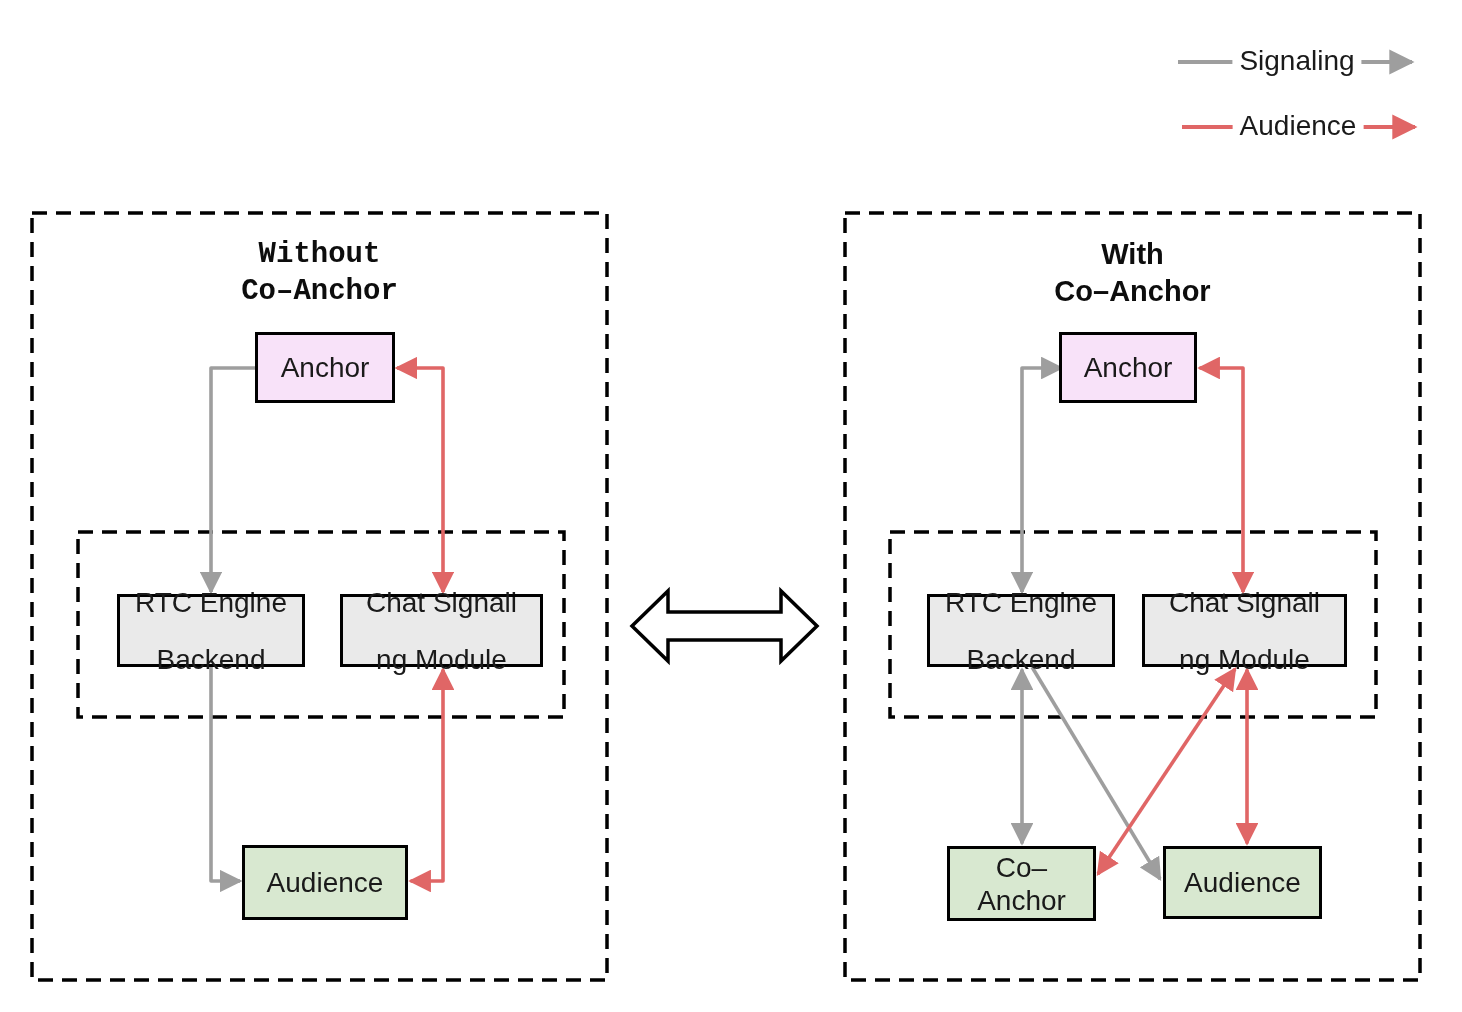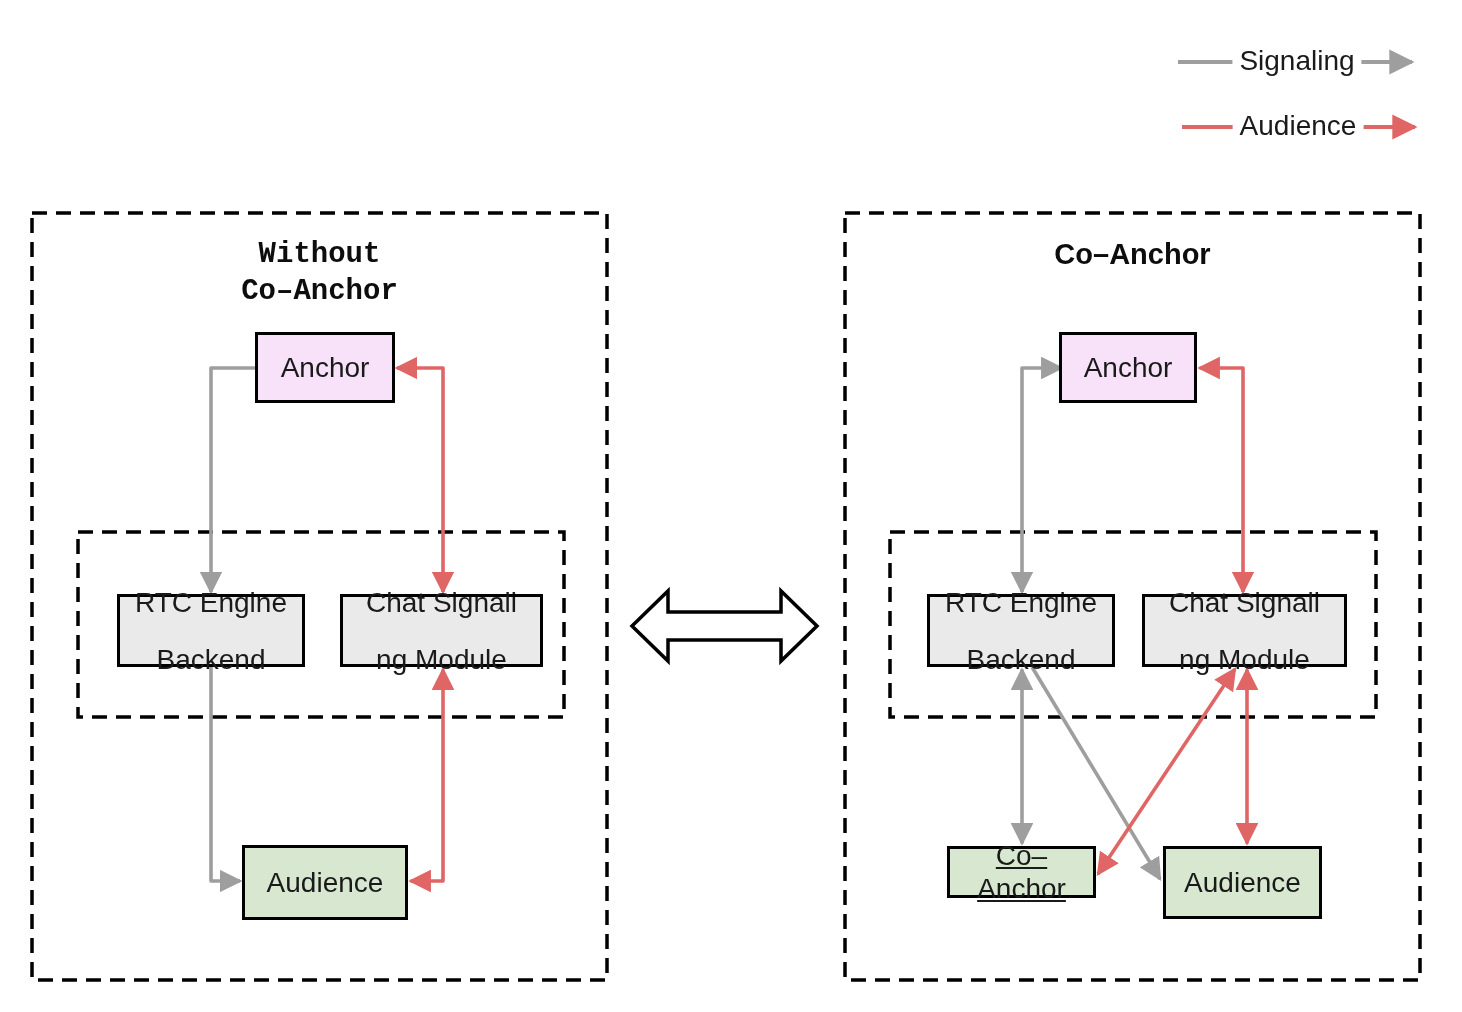--- a/index.html
+++ b/index.html
@@ -105,38 +105,39 @@
   <div class="node gray" style="left:340px; top:594px; width:203px; height:73px;">
     <span>Chat Signali</span>
     <span>ng Module</span>
   </div>
 
   <div class="node green" style="left:242px; top:845px; width:166px; height:75px;">
     <span>Audience</span>
   </div>
 
   <div class="panel-title" style="left:845px; top:236px; width:575px;">
+    <span>With</span>
     <span>Co–Anchor</span>
   </div>
 
   <div class="node pink" style="left:1059px; top:332px; width:138px; height:71px;">
     <span>Anchor</span>
   </div>
 
   <div class="node gray" style="left:927px; top:594px; width:188px; height:73px;">
     <span>RTC Engine</span>
     <span>Backend</span>
   </div>
 
   <div class="node gray" style="left:1142px; top:594px; width:205px; height:73px;">
     <span>Chat Signali</span>
     <span>ng Module</span>
   </div>
 
-  <div class="node green" style="left:947px; top:846px; width:149px; height:52px;text-decoration:underline;">
+  <div class="node green" style="left:947px; top:846px; width:149px; height:75px;">
     <span>Co–</span>
     <span>Anchor</span>
   </div>
 
   <div class="node green" style="left:1163px; top:846px; width:159px; height:73px;">
     <span>Audience</span>
   </div>
 
 </div>
 

